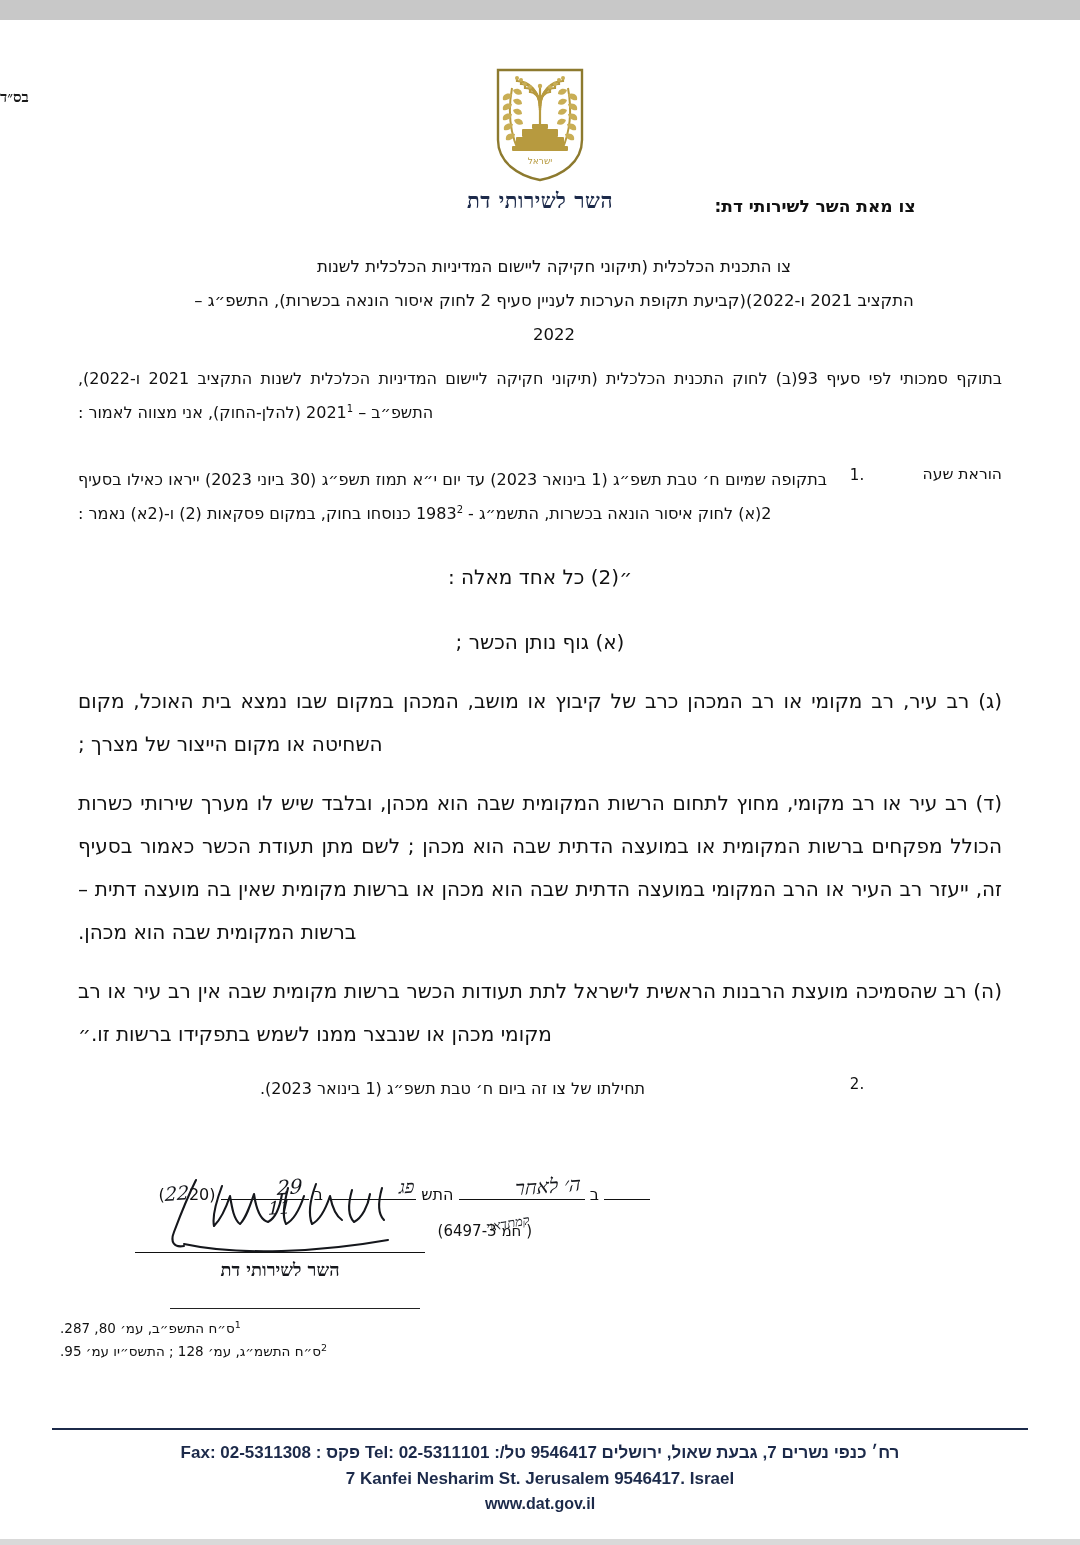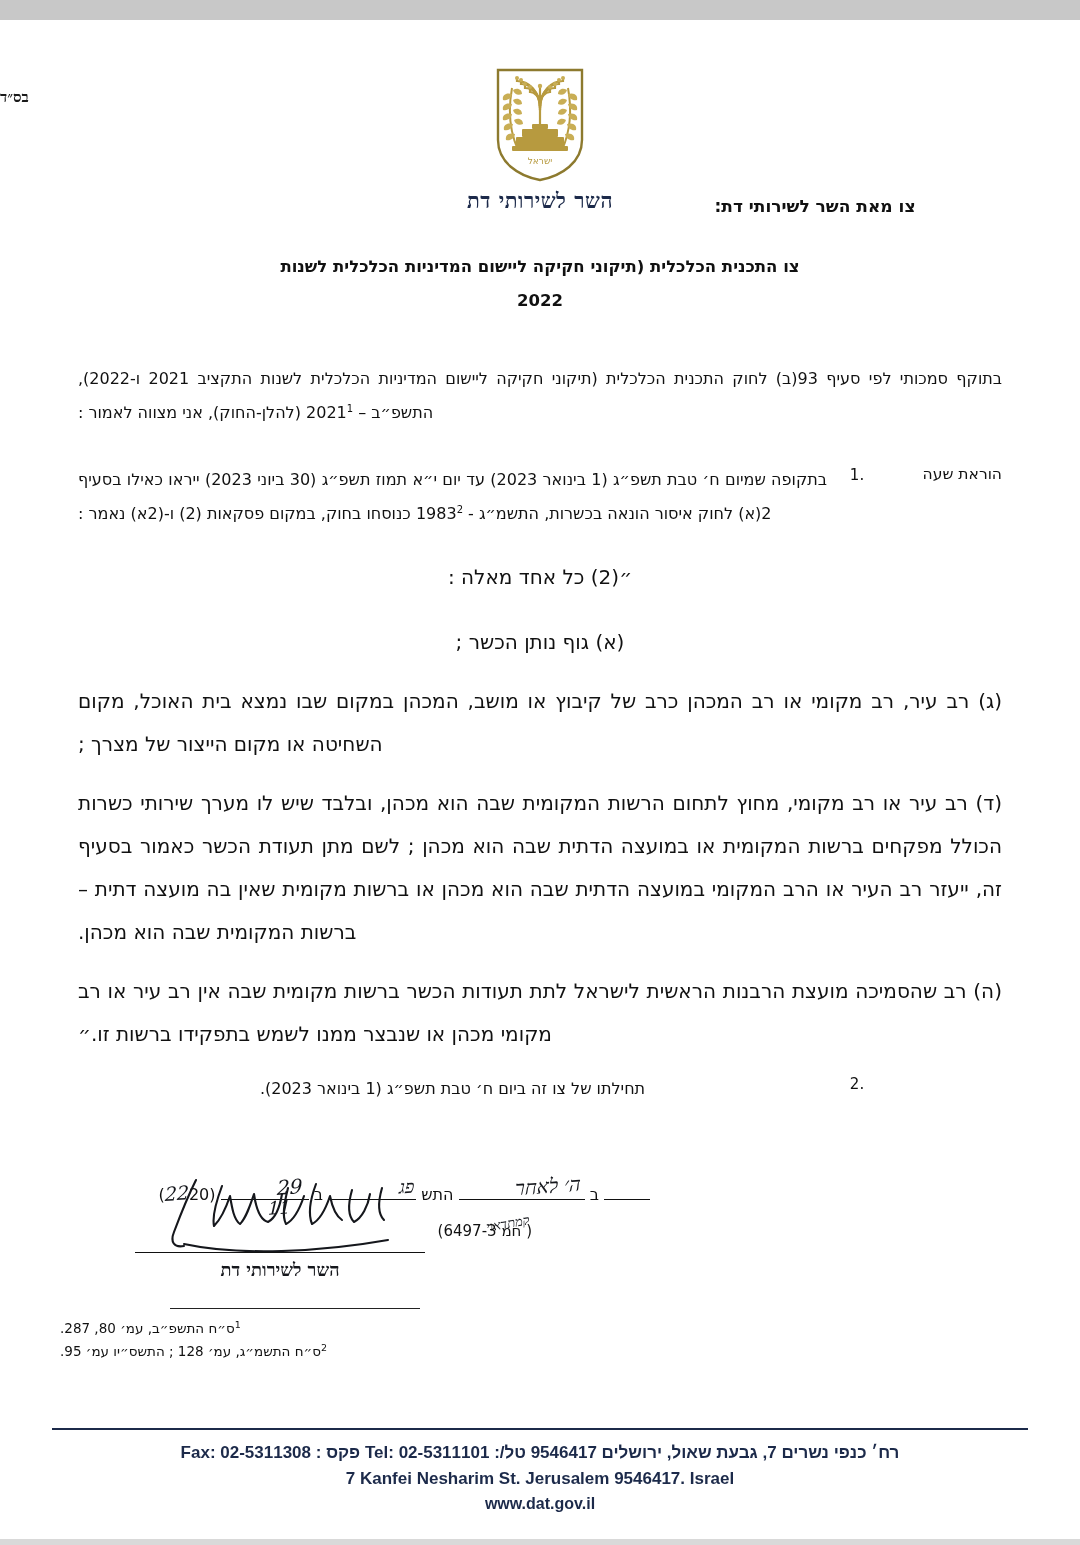--- a/index.html
+++ b/index.html
@@ -81,25 +81,25 @@
     text-align: center;
     font-size: 17px;
     font-weight: 700;
     color: #111;
   }
 
   
   .title-block {
     position: absolute;
     top: 250px;
-    right: 90px;
+    right: 76px;
     width: 900px;
     text-align: center;
     font-size: 16.5px;
-    font-weight: 700;
+    font-weight: 400;
     line-height: 2.05;
     color: #111;
   }
 
   
   .body-area {
     position: absolute;
     top: 362px;
     right: 78px;
     width: 924px;
@@ -378,20 +378,21 @@
 
       <text x="48" y="98" text-anchor="middle" font-size="9" fill="#b79a3f" font-family="'DejaVu Sans', sans-serif">ישראל</text>
     </svg>
   </div>
 
   <div class="ministry-name">השר לשירותי דת</div>
   <div class="order-from">צו מאת השר לשירותי דת:</div>
 
   <div class="title-block">
     <div>צו התכנית הכלכלית (תיקוני חקיקה ליישום המדיניות הכלכלית לשנות</div>
+    <div>התקציב 2021 ו-2022)(קביעת תקופת הערכות לעניין סעיף 2 לחוק איסור הונאה בכשרות), התשפ״ג –</div>
     <div>2022</div>
   </div>
 
   <div class="body-area">
 
     <p class="para jend"><span>בתוקף סמכותי לפי סעיף 93(ב) לחוק התכנית הכלכלית (תיקוני חקיקה ליישום המדיניות הכלכלית לשנות התקציב 2021 ו-2022), התשפ״ב – 2021</span><span class="sup">1</span><span> (להלן-החוק), אני מצווה לאמור :</span></p>
 
     <div style="height:18px"></div>
 
     <div class="clause">

